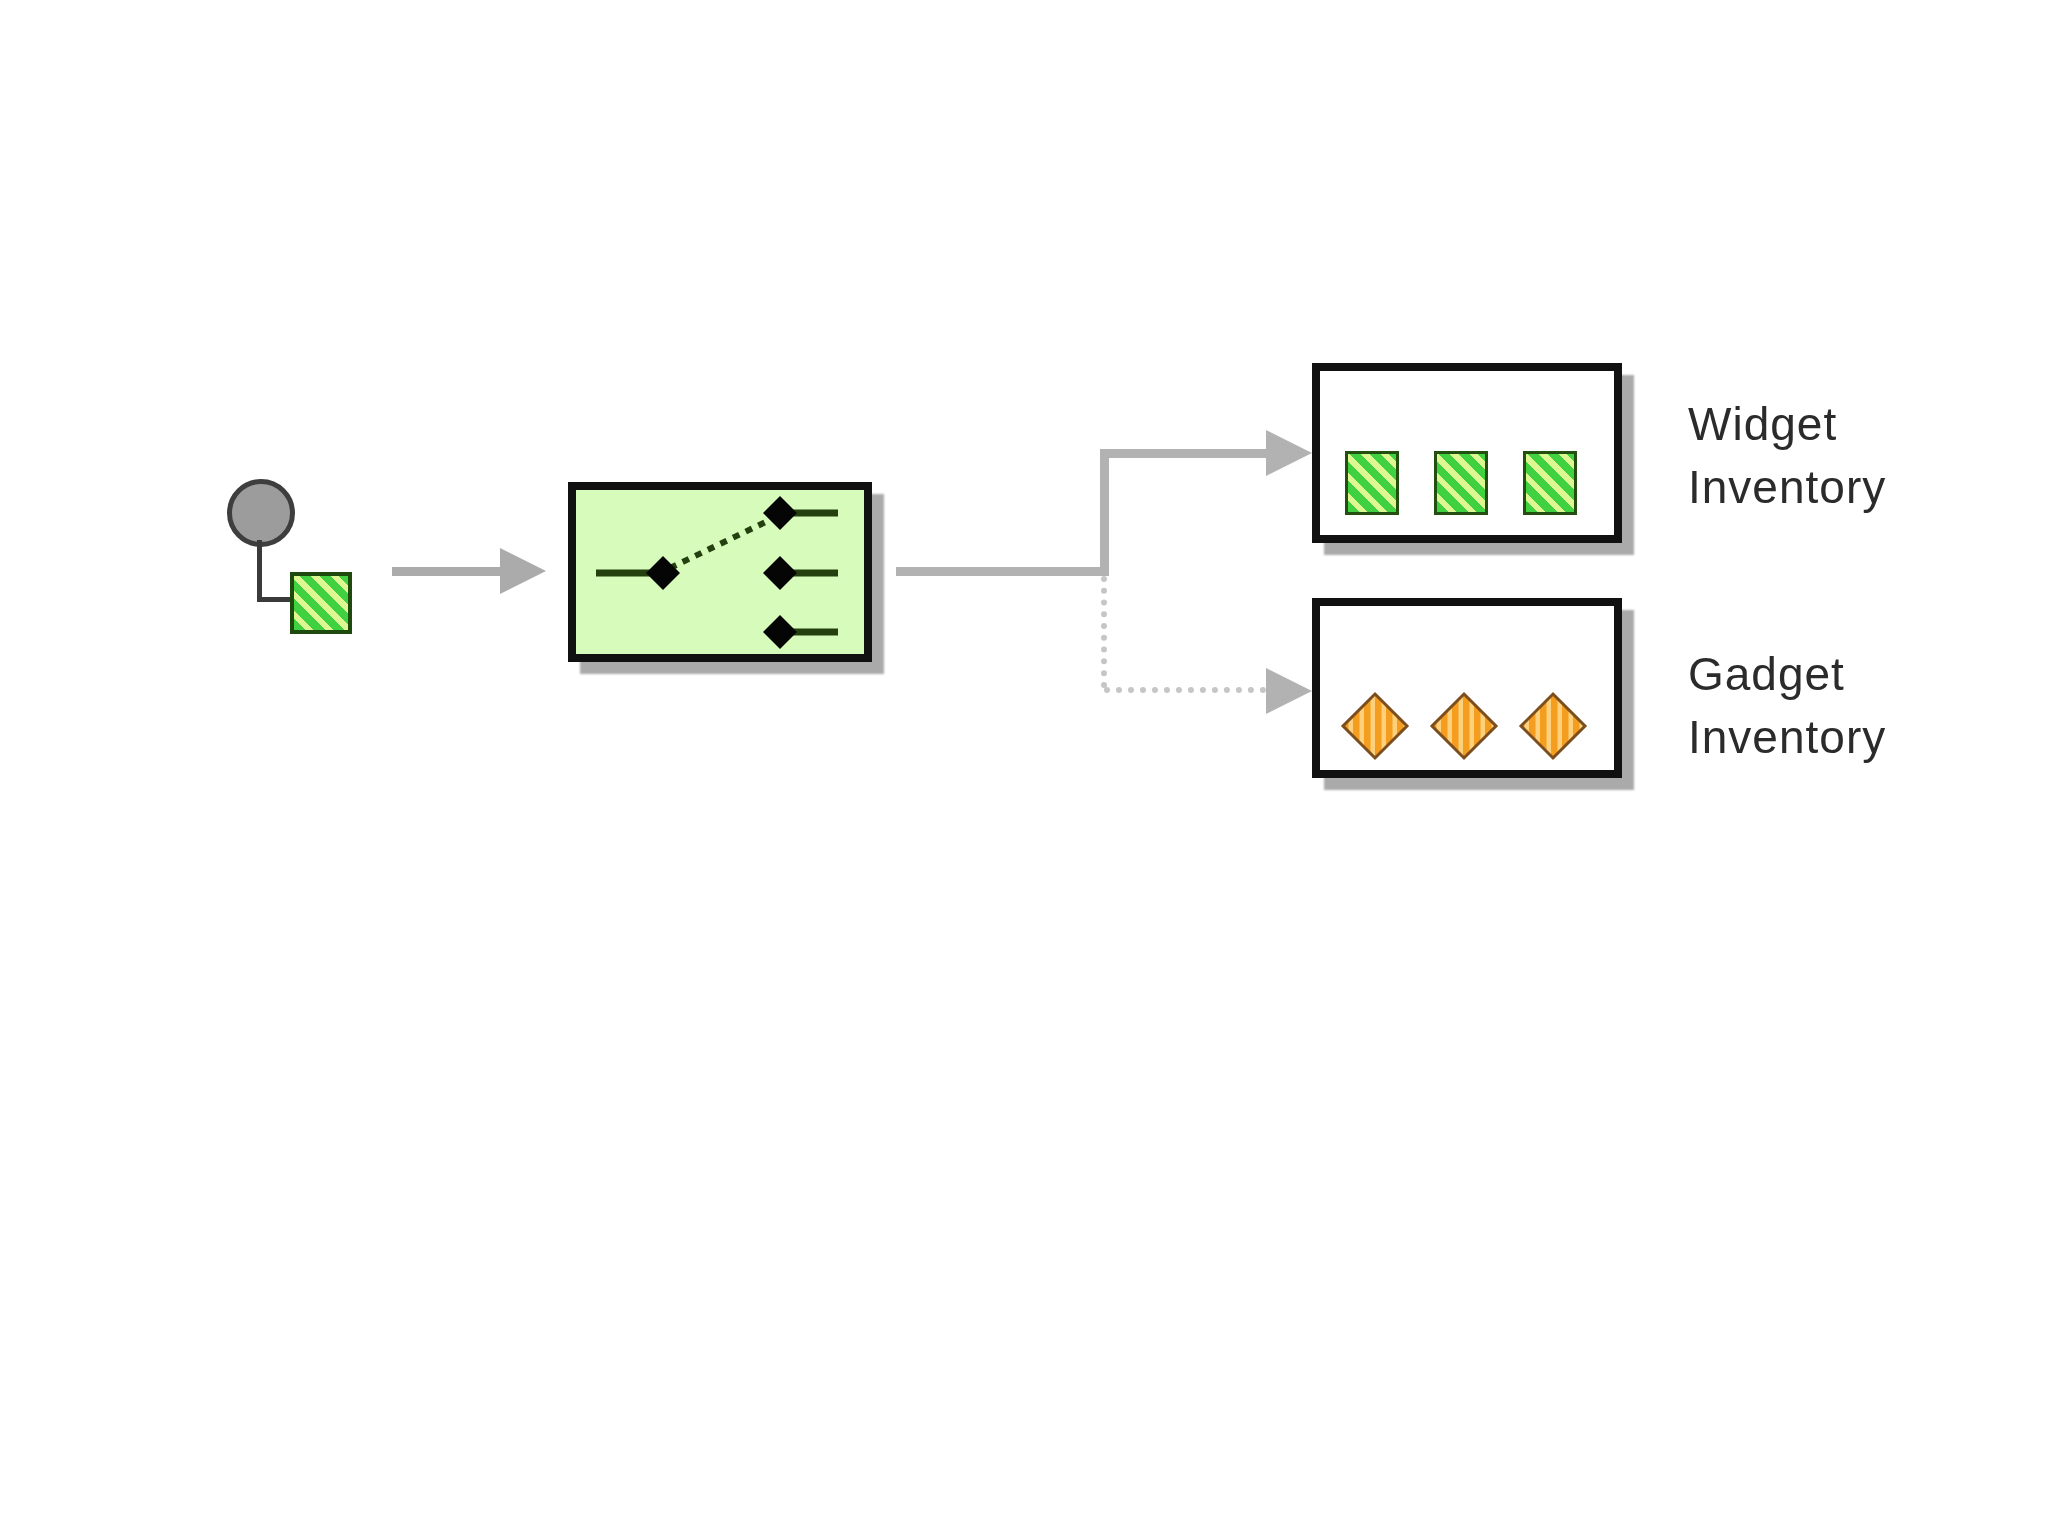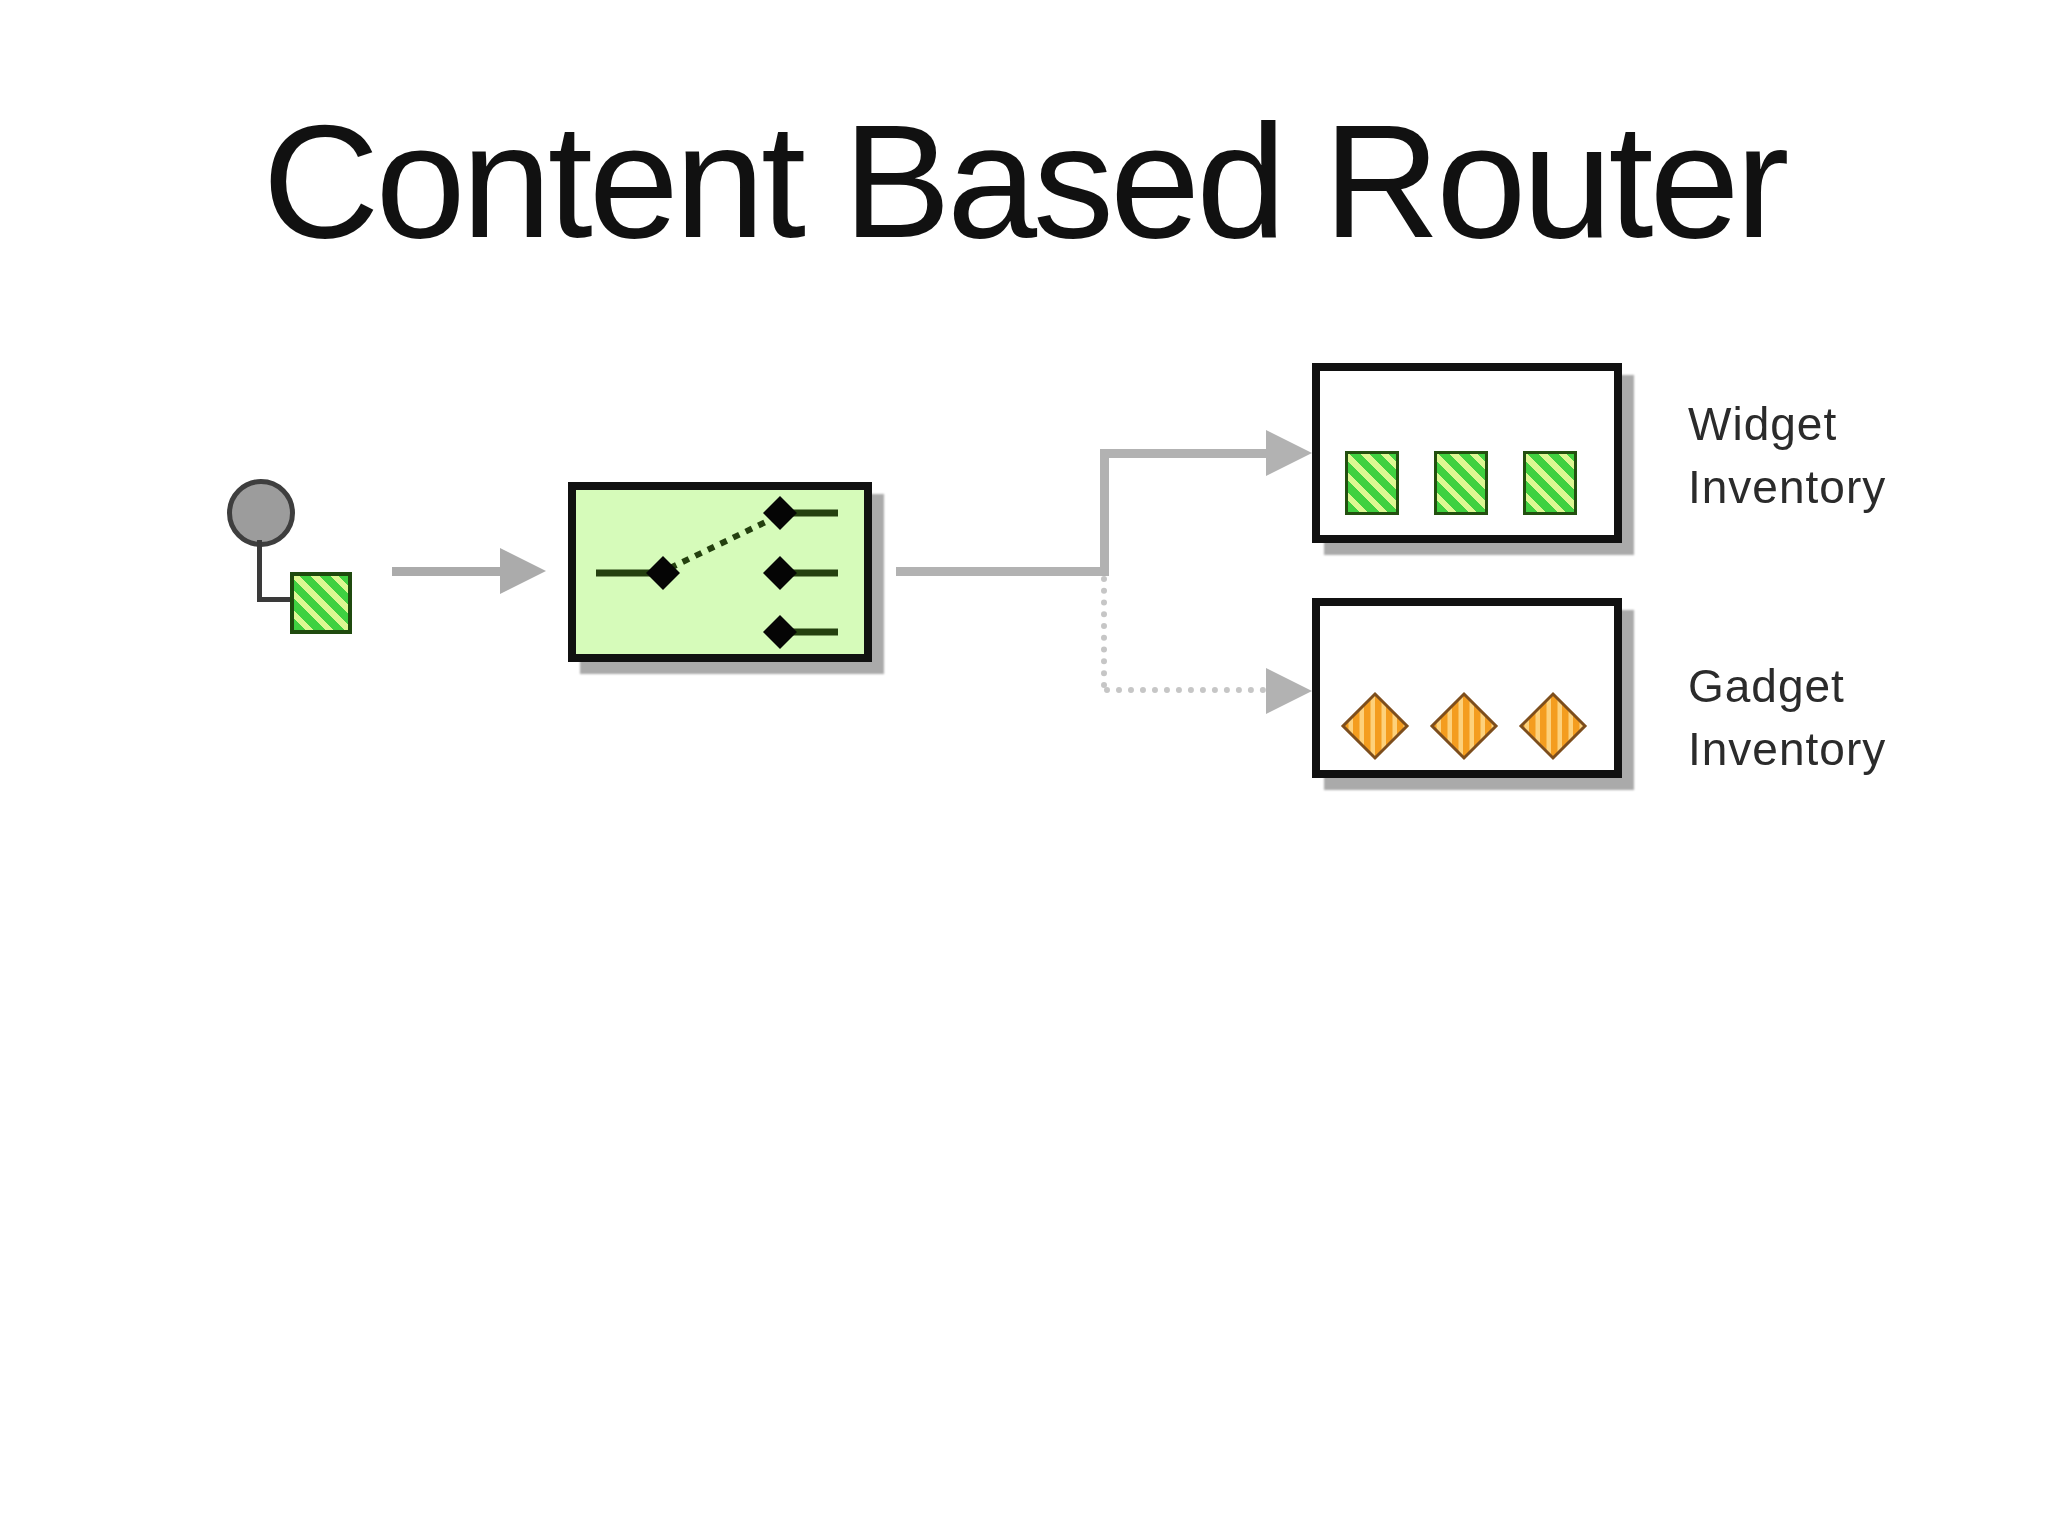--- a/index.html
+++ b/index.html
@@ -58,30 +58,29 @@
   }
   .widget-box{left:1312px;top:363px;}
   .gadget-box{left:1312px;top:598px;}
   .widget-item{
     position:absolute;top:80px;width:48px;height:58px;border:3px solid #235010;
     background:repeating-linear-gradient(45deg,#3fd140 0 8px,#ddf892 8px 14px);
   }
   .wi-1{left:25px;} .wi-2{left:114px;} .wi-3{left:203px;}
   .inv-label{left:1688px;white-space:pre-line;line-height:1.38;color:#2b2b2b;}
   .widget-label{top:393px;}
-  .gadget-label{top:643px;margin-top:12px;}
+  .gadget-label{top:643px;}
   .gadget-svg{position:absolute;left:0;top:0;width:294px;height:164px;display:block;}
   .router-svg{position:absolute;left:0;top:0;width:288px;height:164px;display:block;}
 </style>
 </head>
 <body>
 
 <div class="slide">
 
-  <h1 class="title">Content Based Router</h1>
 
   <div class="msg-circle"></div>
   <div class="l-vert"></div>
   <div class="l-horz"></div>
   <div class="msg-square"></div>
 
   <div class="gray-line in-line"></div>
   <div class="tri in-tri"></div>
 
   <div class="router-box">

